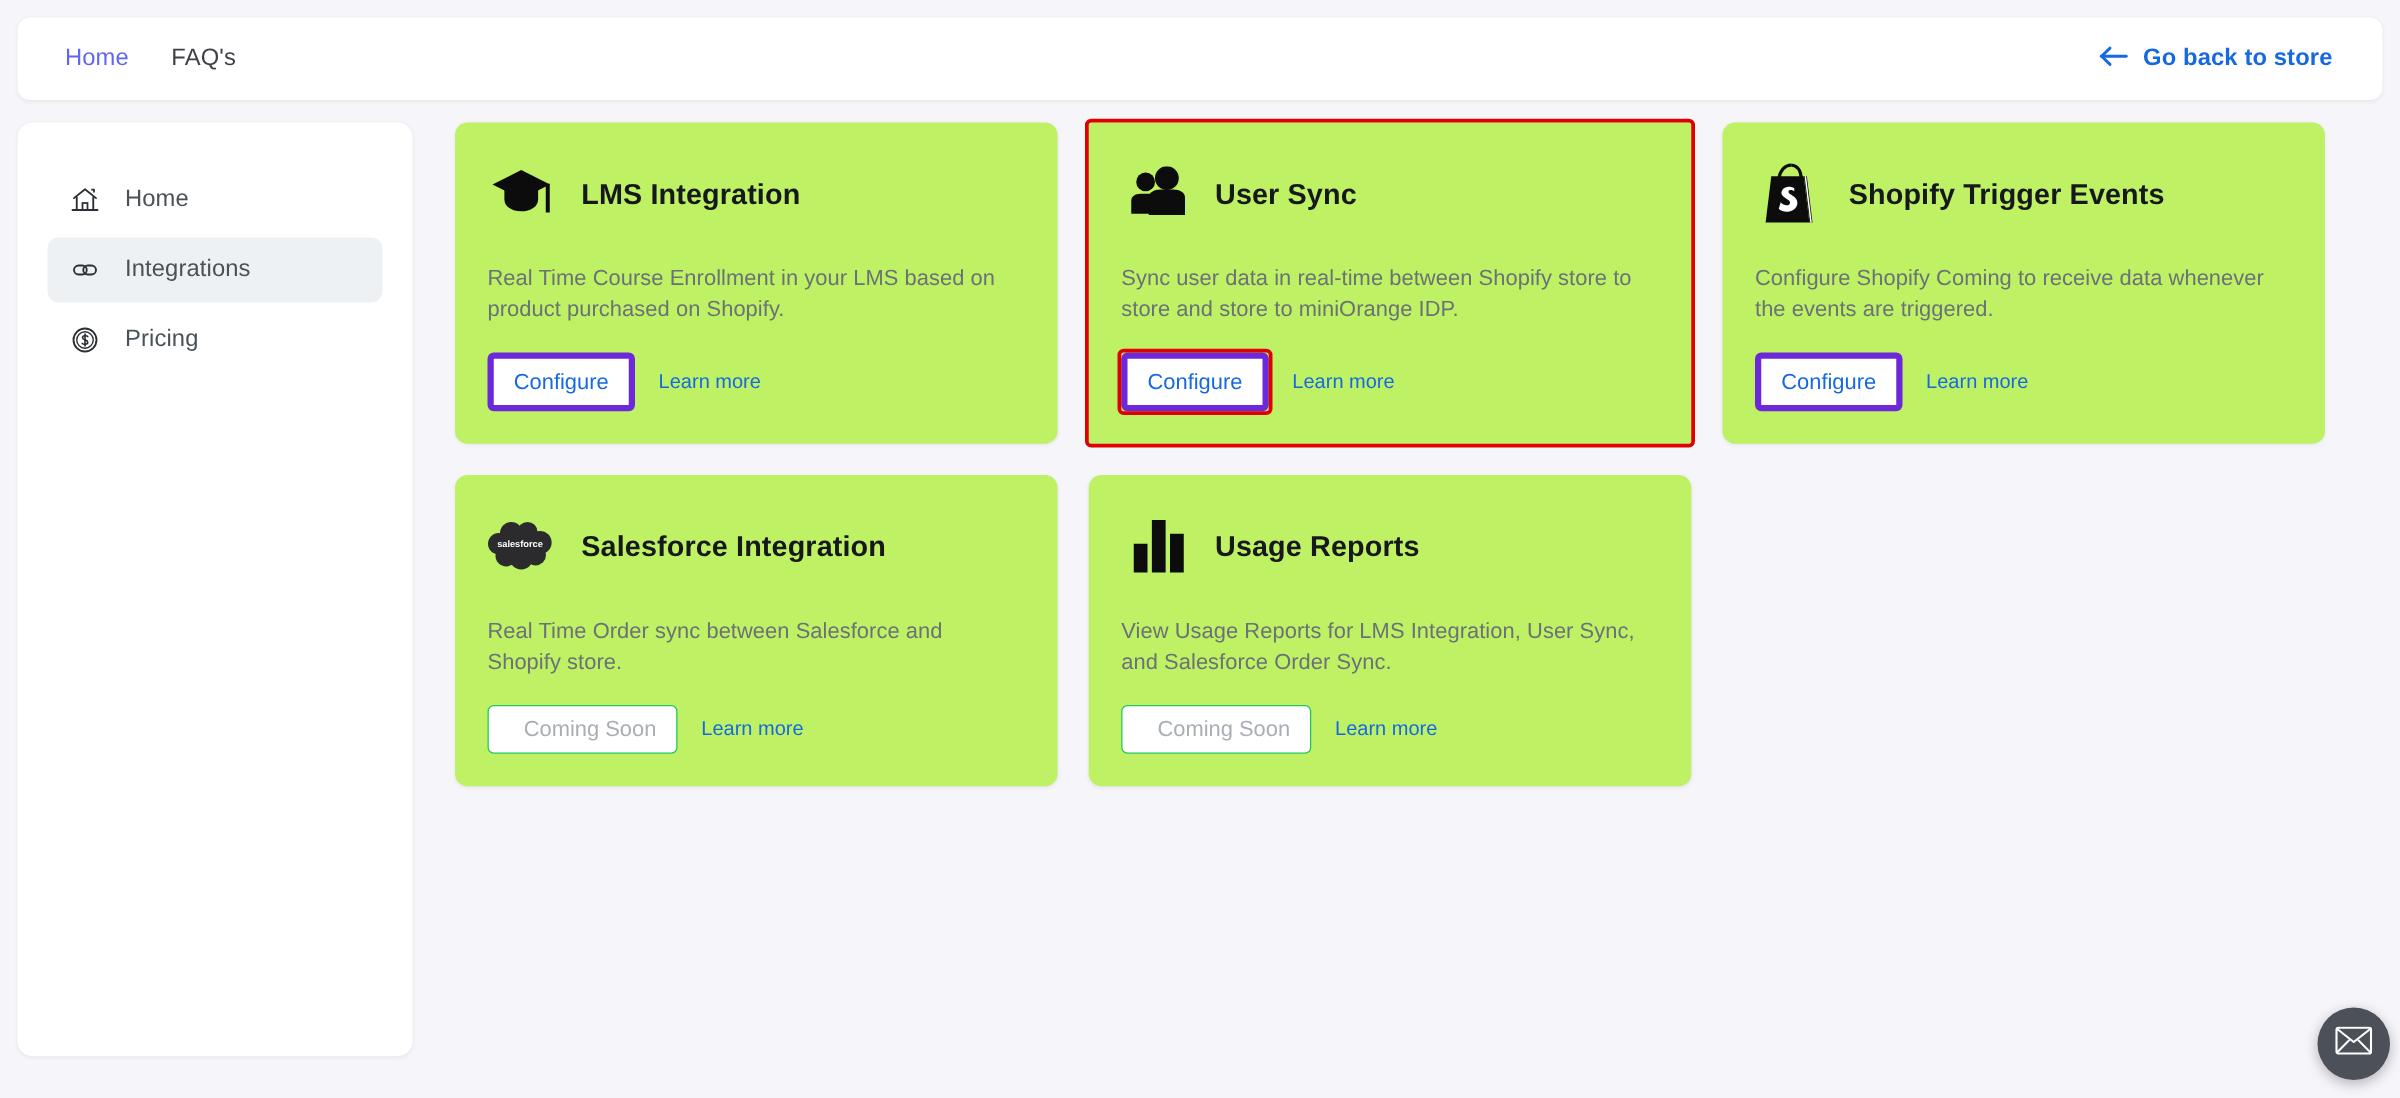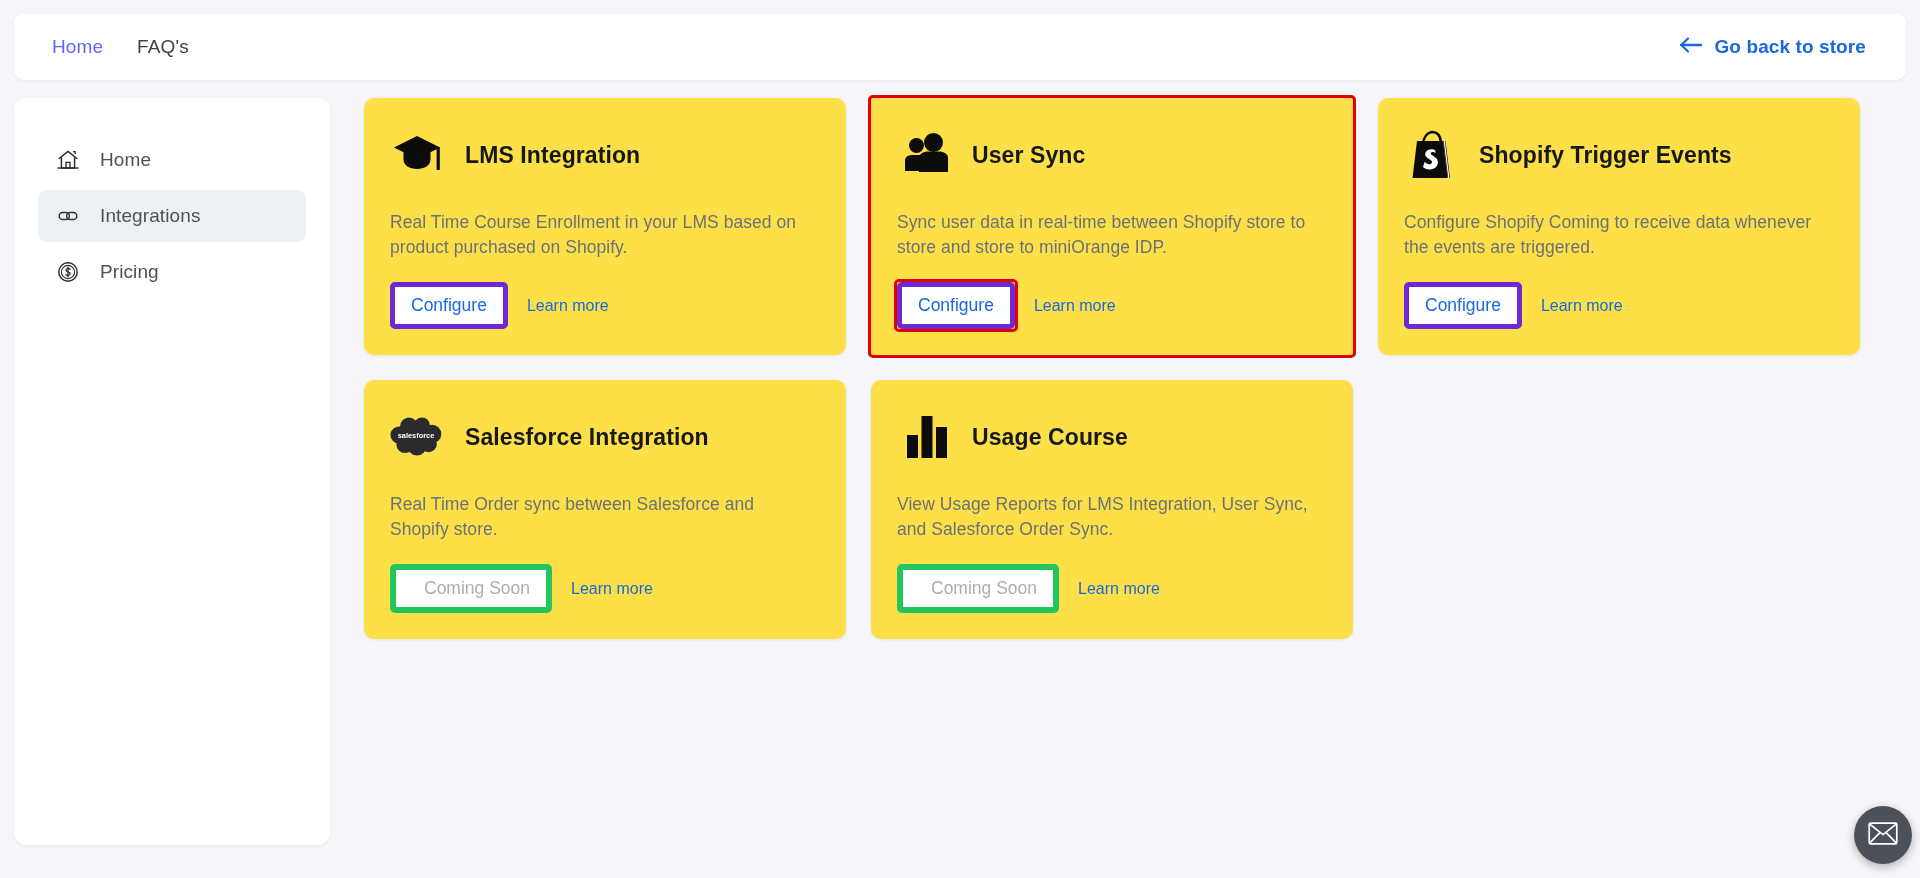--- a/index.html
+++ b/index.html
@@ -80,21 +80,21 @@
     left: 350px; top: 0;
     width: 1542px;
     display: flex;
     flex-wrap: wrap;
     gap: 25px;
   }
   .card {
     position: relative;
     width: 482px;
     min-height: 237px;
-    background: #fde047;
+    background: #bef264;
     border-radius: 10px;
     box-shadow: 0 1px 3px rgba(30,30,60,.08);
     padding: 28px 26px 26px 26px;
   }
   .card.highlighted {
     outline: 3px solid #e00000;
     outline-offset: 0px;
     border-radius: 2px;
   }
   .card-head {
@@ -134,21 +134,21 @@
     border-radius: 5px;
     background: #fff;
     cursor: pointer;
     line-height: 1.15;
   }
   .btn-configure {
     border: 5px solid #6d28d9;
     color: #1769e0;
   }
   .btn-coming {
-    border: 6px solid #22c55e;
+    border: 1px solid #22c55e;
     color: #a9aeb5;
     cursor: default;
     padding-left: 28px;
   }
   .btn-wrap.highlighted-btn {
     outline: 3px solid #e00000;
     border-radius: 2px;
     display: inline-block;
     line-height: 0;
   }
@@ -333,21 +333,21 @@
 
     <article class="card">
       <div class="card-head">
         <span class="card-icon">
           <svg width="44" height="46" viewBox="0 0 44 46">
             <rect x="2" y="21" width="11" height="23" fill="#0c0c0c"></rect>
             <rect x="16.5" y="2" width="11" height="42" fill="#0c0c0c"></rect>
             <rect x="31" y="13" width="11" height="31" fill="#0c0c0c"></rect>
           </svg>
         </span>
-        <h3 class="card-title">Usage Course</h3>
+        <h3 class="card-title">Usage Reports</h3>
       </div>
       <p class="card-desc">View Usage Reports for LMS Integration, User Sync, and Salesforce Order Sync.</p>
       <div class="card-actions">
         <span class="btn-wrap">
           <button class="btn btn-coming">Coming Soon</button>
         </span>
         <a class="link-learn">Learn more</a>
       </div>
     </article>
 

